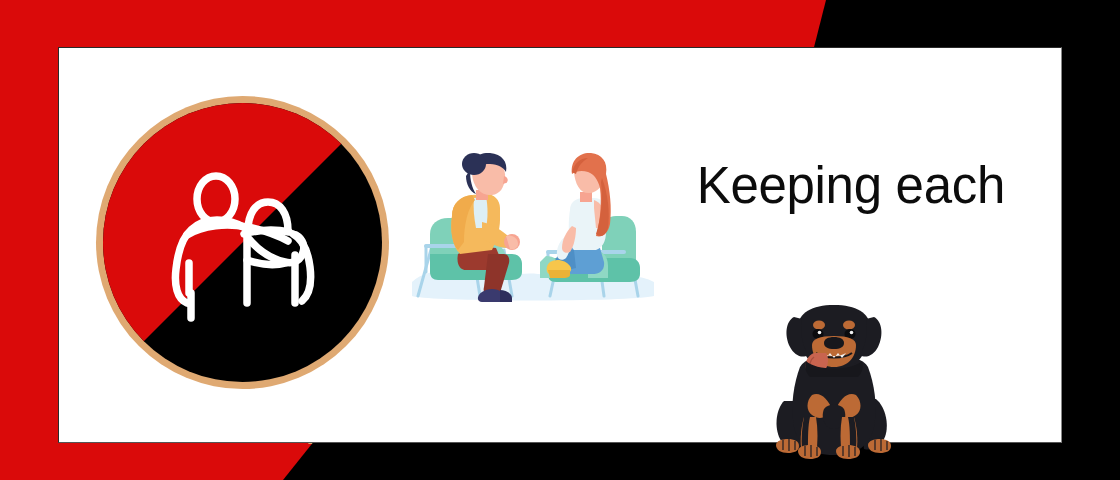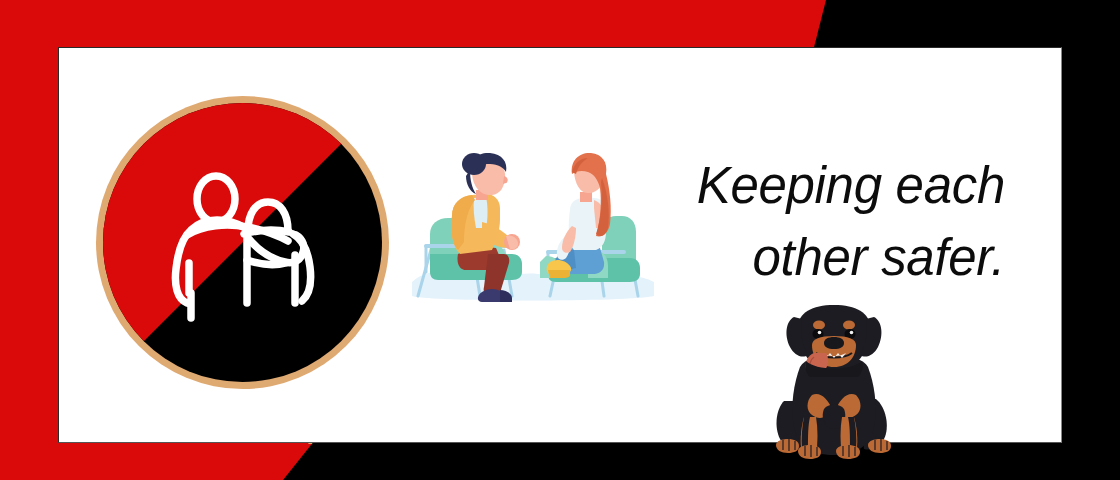--- a/index.html
+++ b/index.html
@@ -7,21 +7,20 @@
     width:1120px;height:480px;
     background:#ffffff;
     font-family:"Liberation Sans", sans-serif;
     overflow:hidden;
   }
   #banner{
     position:relative;
     width:1120px;height:480px;
     background:#737373;
     overflow:hidden;
-    font-style:italic;
   }
   .abs{position:absolute;}
 
   
   #red-left-column{left:0;top:0;width:58px;height:480px;background:var(--red);}
   #red-top-band{left:58px;top:0;width:1000px;height:48px;background:var(--red);}
   #red-top-notch{left:1050px;top:0;width:60px;height:48px;background:var(--red);
      clip-path:polygon(0 0,100% 0,70% 100%,0 100%);}
   #red-bottom-band{left:0;top:420px;width:360px;height:60px;background:var(--red);}
   #red-bottom-notch{left:250px;top:420px;width:90px;height:60px;background:var(--red);
@@ -253,21 +252,20 @@
                C192,72 194,54 192,38 C190,30 186,24 180,22
                C174,20 168,21 164,24 Z" fill="#E2714C"></path>
       <path d="M194,28 C200,44 202,62 200,78 C198,86 192,88 188,84
                C193,70 195,48 193,32 Z" fill="#D4613D"></path>
       <path d="M164,22 C166,14 172,8 180,8 C174,12 170,16 168,24 Z" fill="#D4613D"></path>
     </g>
   </svg>
 
   <div class="abs" id="headline">
     <span class="line">Keeping each</span>
-    <span class="line">other safer.</span>
   </div>
 
   <svg class="abs" id="dog-illustration" viewBox="0 0 125 168">
     <g>
 
       <path d="M12,96 C4,104 2,122 8,134 C12,142 20,146 28,144
                L34,120 L24,96 Z" fill="#1C1C22"></path>
 
       <path d="M104,94 C114,102 118,122 112,134 C108,142 100,146 92,144
                L88,118 L98,94 Z" fill="#1C1C22"></path>

